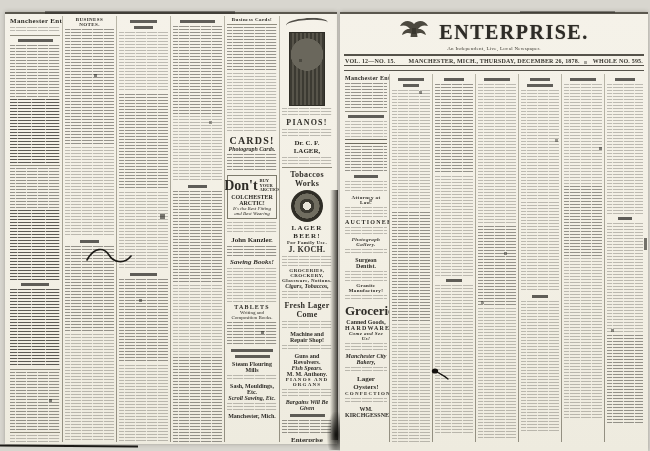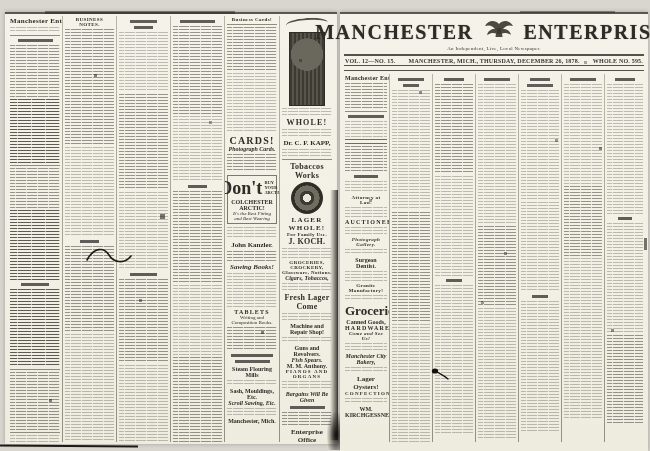--- a/index.html
+++ b/index.html
@@ -142,21 +142,21 @@
       <div class="col" style="width:54px">
         <div class="h5">Business Cards!</div>
         <div class="hr"></div>
         <div class="gk" style="height:44px"></div>
         <div class="gk lt" style="height:60px"></div>
         <div class="h10 sp">CARDS!</div>
         <div class="h6 it">Photograph Cards.</div>
         <div class="gk" style="height:18px"></div>
         <div class="bx">
           <div style="display:flex;align-items:center;justify-content:center;gap:2px">
-            <span style="font-size:18px;font-weight:bold">Don't</span>
+            <span style="font-size:14px;font-weight:bold">Don't</span>
             <span style="font-size:4.5px;font-weight:bold;text-align:left;line-height:1.1">
               <span>BUY YOUR</span><br>
               <span>ARCTICS</span>
             </span>
           </div>
           <div class="h6">COLCHESTER ARCTIC!</div>
           <div class="tiny it">It's the Best Fitting and Best Wearing</div>
         </div>
         <div class="gk lt" style="height:12px"></div>
         <div class="h7">John Kanzler.</div>
@@ -174,28 +174,28 @@
         <div class="h6 it">Scroll Sawing, Etc.</div>
         <div class="gk lt" style="height:8px"></div>
         <div class="h6">Manchester, Mich.</div>
       </div>
       <div class="vr"></div>
 
       <div class="col" style="width:54px">
         <div class="swirl"></div>
         <div class="organ"></div>
         <div class="gk lt" style="height:8px"></div>
-        <div class="h8 sp">WHOLE!</div>
-        <div class="gk lt" style="height:8px"></div>
-        <div class="h7">Dr. C. F. KAPP,</div>
+        <div class="h8 sp">PIANOS!</div>
+        <div class="gk lt" style="height:8px"></div>
+        <div class="h7">Dr. C. F. LAGER,</div>
         <div class="gk lt" style="height:8px"></div>
         <div class="hr"></div>
         <div class="h8">Tobaccos Works</div>
         <div class="beer"></div>
-        <div class="h7 sp">LAGER WHOLE!</div>
+        <div class="h7 sp">LAGER BEER!</div>
         <div class="h5">For Family Use.</div>
         <div class="h8">J. KOCH.</div>
         <div class="gk lt" style="height:10px"></div>
         <div class="h5">GROCERIES, CROCKERY,</div>
         <div class="h5">Glassware, Notions.</div>
         <div class="h6 it">Cigars, Tobaccos,</div>
         <div class="gk lt" style="height:8px"></div>
         <div class="h8">Fresh Lager Come</div>
         <div class="gk lt" style="height:8px"></div>
         <div class="h6">Machine and Repair Shop!</div>
@@ -210,21 +210,20 @@
         <div class="gk" style="height:14px"></div>
         <div class="h7">Enterprise Office</div>
 
       </div>
     </div>
   </div>
 
   <div class="page right">
     <div class="mast">
       <div class="trow">
-        <span class="title">MANCHESTER</span>
         <span>
           <svg width="30" height="22" viewBox="0 0 30 22">
             <path d="M15 5 C10 0 4 2 1 7 C6 5.5 9 7.5 11 10 C7 9.5 4 12 3 16 C7 13.5 10 13.5 12 14.5 L11.5 18 L18.5 18 L18 14.5 C20 13.5 23 13.5 27 16 C26 12 23 9.5 19 10 C21 7.5 24 5.5 29 7 C26 2 20 0 15 5 Z" fill="#4c493f"></path>
             <rect x="13" y="9" width="4" height="6" fill="#3a382f"></rect>
           </svg>
         </span>
         <span class="title">ENTERPRISE.</span>
       </div>
       <div class="sub">An Independent, Live, Local Newspaper.</div>
       <div class="thick"></div>

